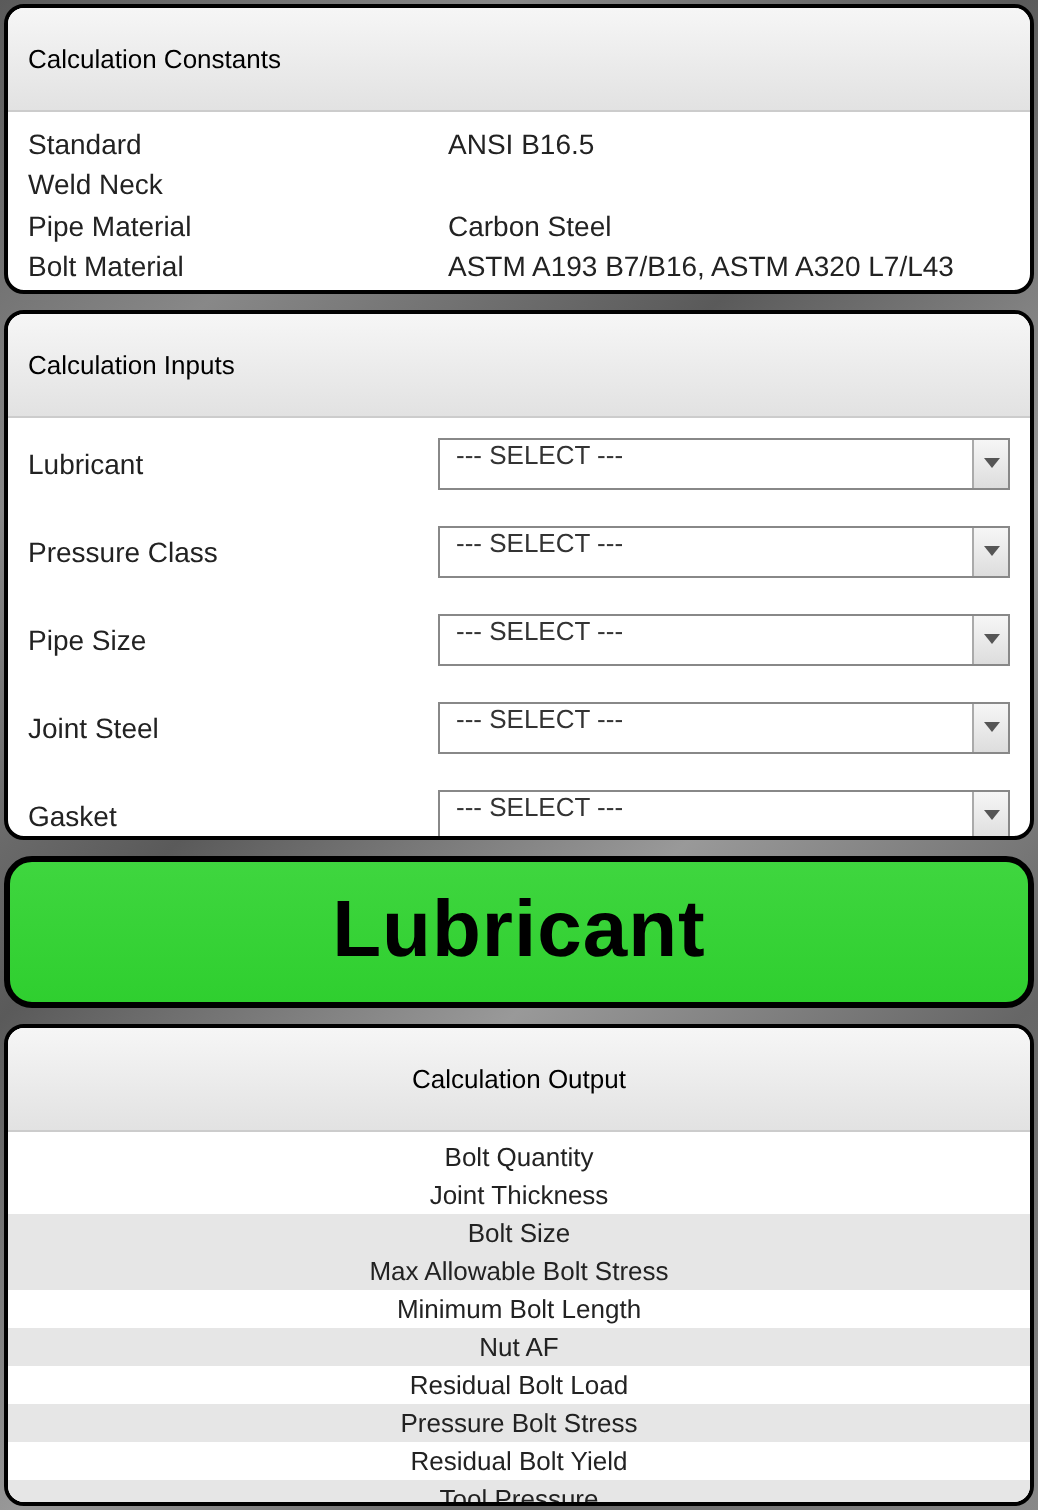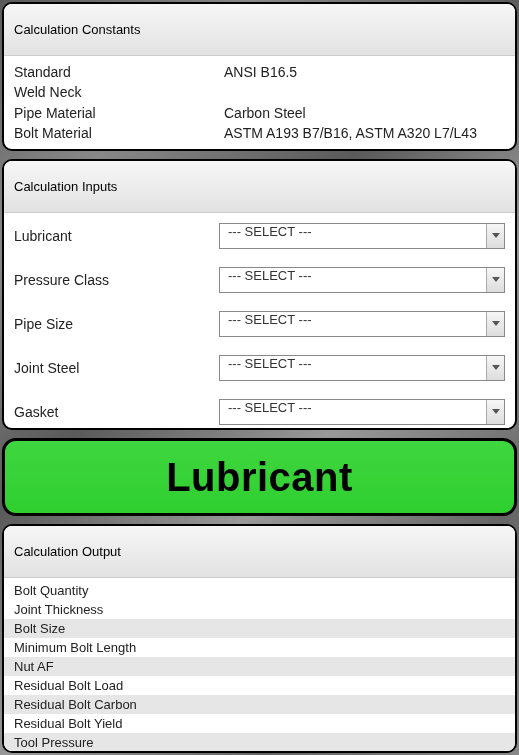--- a/index.html
+++ b/index.html
@@ -99,21 +99,21 @@
     padding: 3px 0 6px 0;
   }
   .output-row {
     padding: 2px 10px;
     font-size: 13px;
     color: #222;
   }
   .output-row.alt {
     background: #e6e6e6;
   }
-  .panel.last { margin-bottom: 2px; }
+  .panel.last { margin-bottom: 2px; text-align: center; }
 </style>
 </head>
 <body>
 
 <div class="panel">
   <div class="panel-header">Calculation Constants</div>
   <div class="constants-body">
     <div class="const-row">
       <div class="const-label">Standard</div>
       <div class="const-value">ANSI B16.5</div>
@@ -200,20 +200,21 @@
 </div>
 
 <div class="calc-btn">Lubricant</div>
 
 <div class="panel last">
   <div class="panel-header">Calculation Output</div>
   <div class="output-body">
     <div class="output-row">Bolt Quantity</div>
     <div class="output-row">Joint Thickness</div>
     <div class="output-row alt">Bolt Size</div>
+    <div class="output-row alt">Max Allowable Bolt Stress</div>
     <div class="output-row">Minimum Bolt Length</div>
     <div class="output-row alt">Nut AF</div>
     <div class="output-row">Residual Bolt Load</div>
-    <div class="output-row alt">Residual Bolt Carbon</div>
+    <div class="output-row alt">Pressure Bolt Stress</div>
     <div class="output-row">Residual Bolt Yield</div>
     <div class="output-row alt">Tool Pressure</div>
   </div>
 </div>
 
 </body></html>

